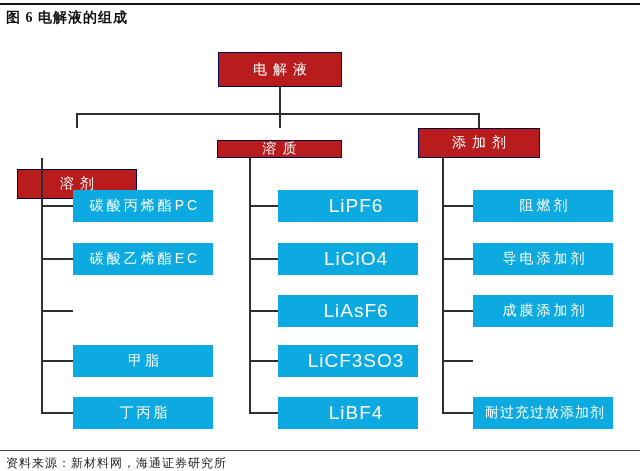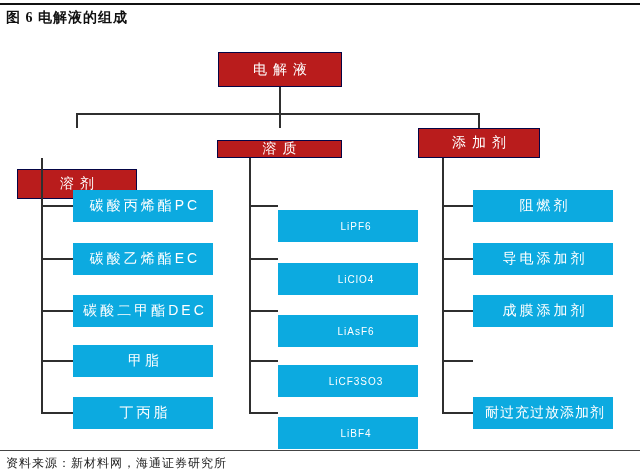--- a/index.html
+++ b/index.html
@@ -18,40 +18,39 @@
     position:absolute;left:6px;top:455px;width:620px;
     font-family:"Liberation Serif","DejaVu Serif",serif;
     font-weight:normal;font-size:12px;color:#222;letter-spacing:1px;
   }
   .node{
     position:absolute;display:flex;align-items:center;justify-content:center;
     color:#ffffff;box-sizing:border-box;text-align:center;
   }
   .navy{background:#b91c1c;border:1px solid #050545;font-size:14px;letter-spacing:6px;padding-left:6px;}
   .cyan{background:#0caae0;border:none;font-size:14px;letter-spacing:3px;padding-left:4px;}
-  .formula{letter-spacing:1px;font-size:10px;padding-left:16px;margin-top:20px;}
+  .formula{letter-spacing:1px;font-size:19px;padding-left:16px;}
   .line{position:absolute;background:#2f2f2f;}
 </style>
 </head>
 <body>
 
 <div id="canvas">
 
   <div class="top-rule"></div>
   <div class="fig-title">图 6  电解液的组成</div>
 
   <div class="node navy" style="left:218px;top:52px;width:124px;height:35px;">电解液</div>
 
   <div class="node navy" style="left:17px;top:128px;width:120px;height:30px;margin-top:41px;">溶剂</div>
   <div class="node navy" style="left:217px;top:140px;width:125px;height:18px;">溶质</div>
   <div class="node navy" style="left:418px;top:128px;width:122px;height:30px;">添加剂</div>
 
   <div class="node cyan" style="left:73px;top:190px;width:140px;height:32px;">碳酸丙烯酯PC</div>
   <div class="node cyan" style="left:73px;top:243px;width:140px;height:32px;">碳酸乙烯酯EC</div>
-  <div class="node cyan" style="left:73px;top:295px;width:140px;height:32px;">碳酸二甲酯DEC</div>
   <div class="node cyan" style="left:73px;top:345px;width:140px;height:32px;">甲脂</div>
   <div class="node cyan" style="left:73px;top:397px;width:140px;height:32px;">丁丙脂</div>
 
   <div class="node cyan formula" style="left:278px;top:190px;width:140px;height:32px;">LiPF6</div>
   <div class="node cyan formula" style="left:278px;top:243px;width:140px;height:32px;">LiClO4</div>
   <div class="node cyan formula" style="left:278px;top:295px;width:140px;height:32px;">LiAsF6</div>
   <div class="node cyan formula" style="left:278px;top:345px;width:140px;height:32px;">LiCF3SO3</div>
   <div class="node cyan formula" style="left:278px;top:397px;width:140px;height:32px;">LiBF4</div>
 
   <div class="node cyan" style="left:473px;top:190px;width:140px;height:32px;">阻燃剂</div>

